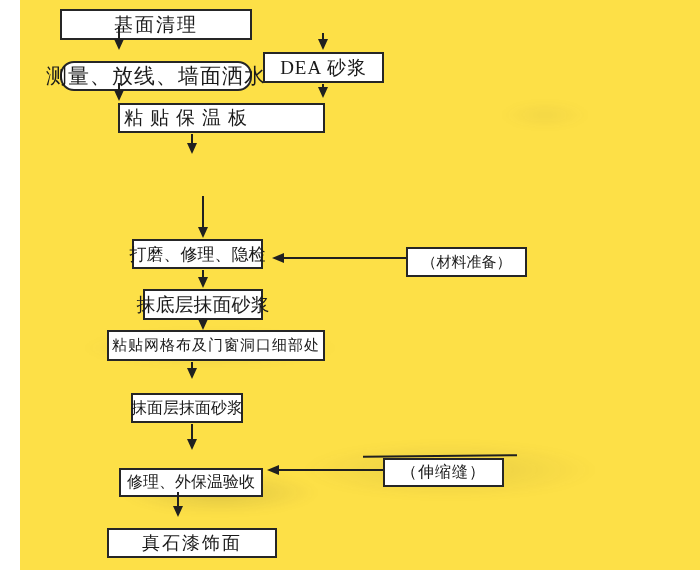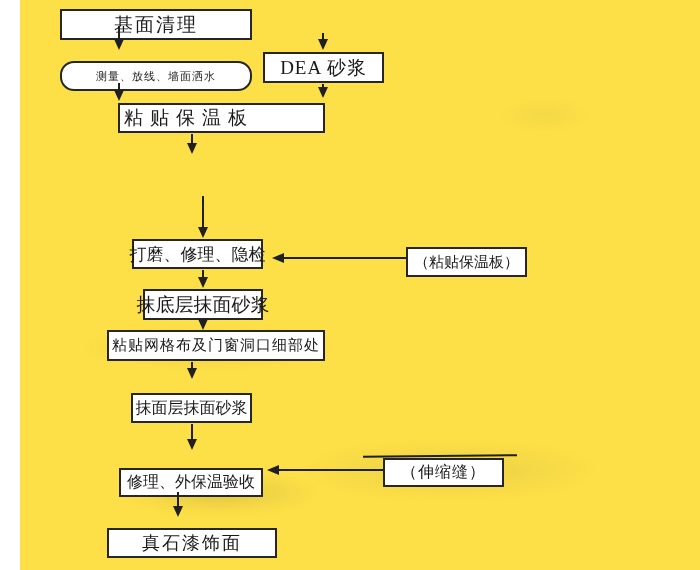--- a/index.html
+++ b/index.html
@@ -8,29 +8,29 @@
     font-family:Liberation Serif, serif;color:#1a1a1a;margin-left:20px;
   }
   .node{
     position:absolute;border:2px solid #262626;background:#fff;
     display:flex;align-items:center;justify-content:center;
     font-size:18px;letter-spacing:2px;white-space:nowrap;box-sizing:border-box;
   }
   
   #n-base-cleaning      {left:40px; top:9px;   width:192px;height:31px;font-size:19px;}
   #n-material-prep      {left:243px;top:0px;   width:121px;height:31px;font-size:19px;}
-  #n-measure            {left:40px; top:61px;  width:192px;height:30px;font-size:11px;letter-spacing:1px;border-radius:14px;}
+  #n-measure            {left:40px; top:61px;  width:192px;height:30px;font-size:21px;letter-spacing:1px;border-radius:14px;}
   #n-dea-mortar         {left:243px;top:52px;  width:121px;height:31px;font-size:19px;letter-spacing:1px;}
   #n-paste-board        {left:98px; top:103px; width:207px;height:30px;font-size:19px;letter-spacing:7px;justify-content:flex-start;padding-left:4px;}
   #n-wrap-mesh          {left:99px; top:156px; width:169px;height:39px;font-size:17px;letter-spacing:0px;}
   #n-grind              {left:112px;top:239px; width:131px;height:30px;font-size:17px;letter-spacing:0px;}
   #n-deco-lines         {left:386px;top:247px; width:121px;height:30px;font-size:15px;letter-spacing:0px;}
   #n-base-coat          {left:123px;top:289px; width:120px;height:31px;font-size:19px;letter-spacing:0px;}
   #n-mesh-openings      {left:87px; top:330px; width:218px;height:31px;font-size:15px;letter-spacing:1px;}
-  #n-surface-coat       {left:111px;top:393px; width:121px;height:30px;font-size:16px;letter-spacing:0px;}
+  #n-surface-coat       {left:111px;top:393px; width:112px;height:30px;font-size:16px;letter-spacing:0px;}
   #n-repair-accept      {left:99px; top:468px; width:144px;height:29px;font-size:16px;letter-spacing:0px;}
   #n-expansion-joint    {left:363px;top:458px; width:121px;height:29px;font-size:16px;letter-spacing:1px;}
   #n-stone-paint        {left:87px; top:528px; width:170px;height:30px;font-size:18px;letter-spacing:2px;}
 
   
   .arrow-down{position:absolute;width:2px;background:#202020;}
   .arrow-down::after{
     content:"";position:absolute;left:-4px;bottom:-11px;
     border-left:5px solid transparent;border-right:5px solid transparent;
     border-top:11px solid #202020;
@@ -58,21 +58,21 @@
   <div class="artifact" id="art1"></div>
   <div class="artifact" id="art2"></div>
   <div class="artifact" id="art3"></div>
   <div class="artifact" id="art4"></div>
 
   <div class="node" id="n-base-cleaning">基面清理</div>
   <div class="node" id="n-measure">测量、放线、墙面洒水</div>
   <div class="node" id="n-dea-mortar">DEA 砂浆</div>
   <div class="node" id="n-paste-board">粘贴保温板</div>
   <div class="node" id="n-grind">打磨、修理、隐检</div>
-  <div class="node" id="n-deco-lines">（粘贴保温板）</div>
+  <div class="node" id="n-deco-lines">（材料准备）</div>
   <div class="node" id="n-base-coat">抹底层抹面砂浆</div>
   <div class="node" id="n-mesh-openings">粘贴网格布及门窗洞口细部处</div>
   <div class="node" id="n-surface-coat">抹面层抹面砂浆</div>
   <div class="node" id="n-repair-accept">修理、外保温验收</div>
   <div class="node" id="n-expansion-joint">（伸缩缝）</div>
   <div class="node" id="n-stone-paint">真石漆饰面</div>
 
   <div class="arrow-down" style="left:98px;top:26px;height:13px"></div>
   <div class="arrow-down" style="left:302px;top:33px;height:6px"></div>
   <div class="arrow-down" style="left:98px;top:83px;height:7px"></div>

